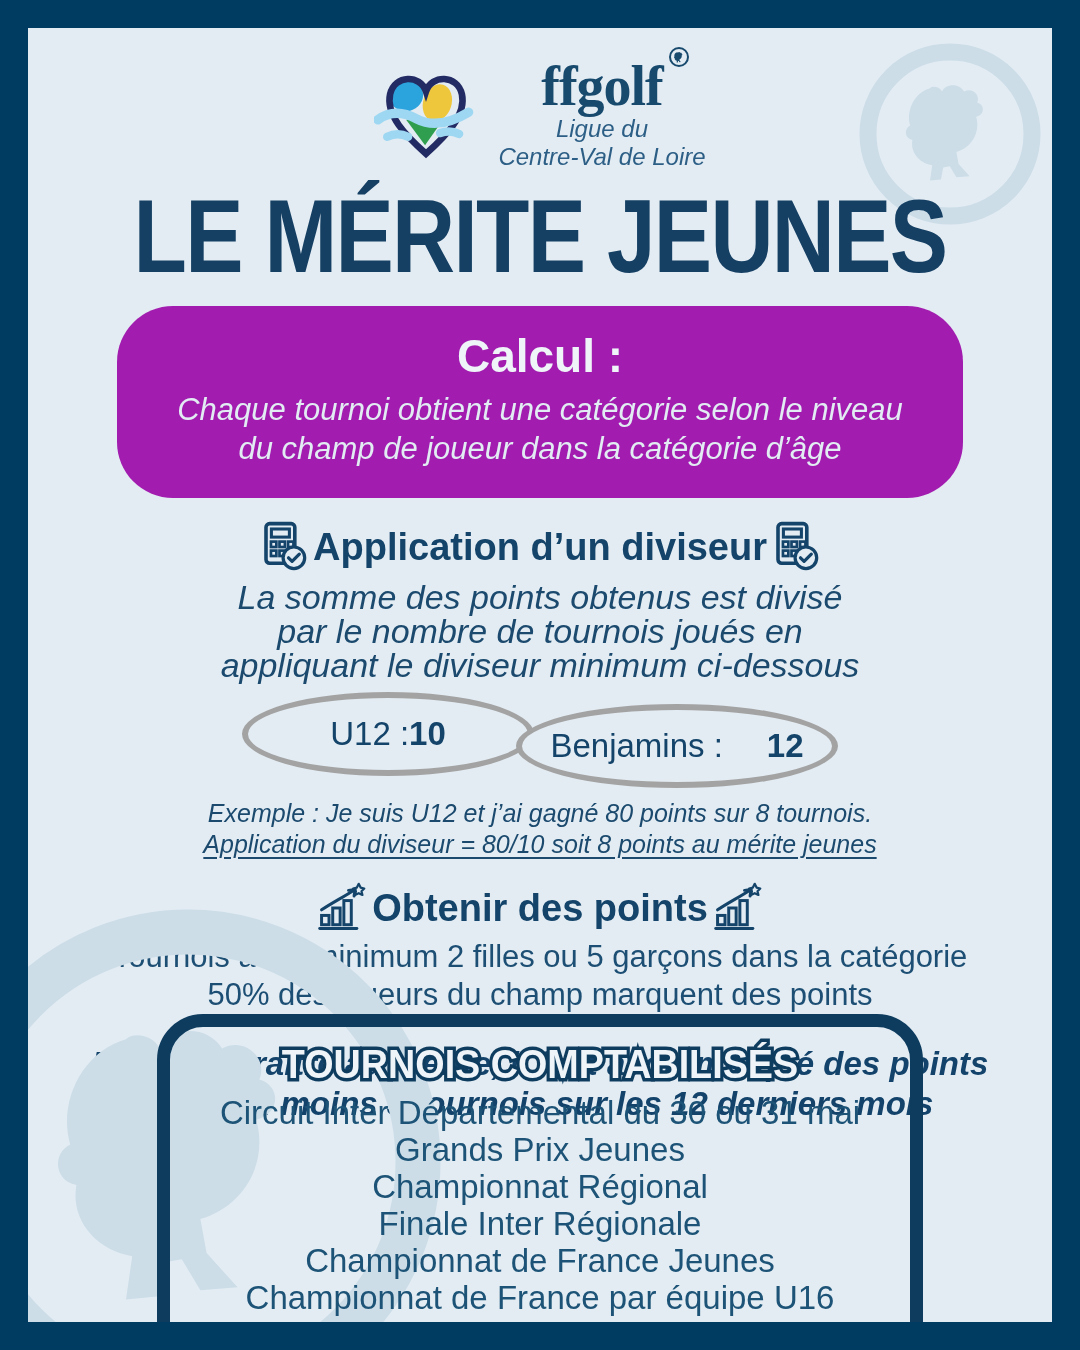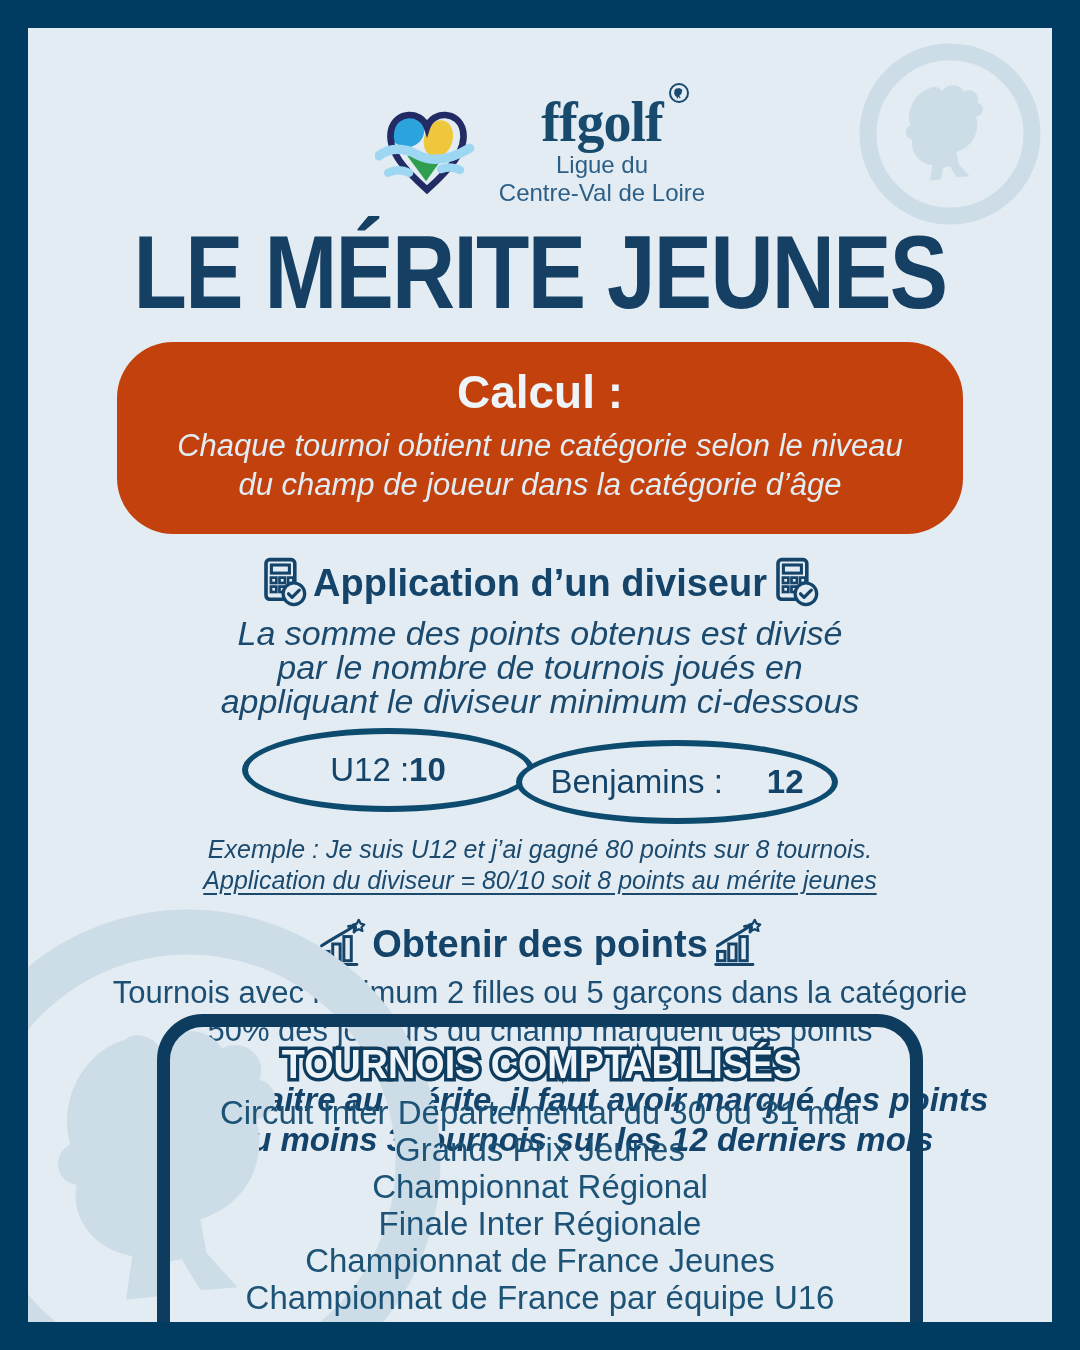--- a/index.html
+++ b/index.html
@@ -18,48 +18,48 @@
     overflow:hidden;
     text-align:center;
     color:#17486b;
   }
   .watermark{position:absolute;pointer-events:none;}
   .wm-top-right{top:2px;right:0px;}
   .wm-bottom-left{left:-120px;bottom:-120px;}
 
   .logo-row{
     display:flex;align-items:center;justify-content:center;
-    gap:20px;margin:0 auto;padding-top:68px;position:relative;
+    gap:20px;margin:0 auto;padding-top:32px;position:relative;
   }
   .logo-text{ text-align:center; }
   .logo-brand{
     font-family:"Liberation Serif", serif;
     font-weight:bold;font-size:56px;line-height:50px;
     color:#184a6e;letter-spacing:-1px;position:relative;display:inline-block;
   }
   .logo-reg{
     position:absolute;top:-14px;right:-26px;
     width:20px;height:20px;border:2px solid #184a6e;border-radius:50%;
     display:flex;align-items:center;justify-content:center;
   }
   .logo-sub{
-    font-size:24px;line-height:28px;color:#2d5f86;margin-top:4px;
+    font-style:italic;font-size:24px;line-height:28px;color:#2d5f86;margin-top:4px;
   }
 
   .main-title{
     margin:14px 0 0 0;
     font-size:104px;line-height:100px;font-weight:bold;
     color:#153f63;white-space:nowrap;
     transform:scaleX(0.84);transform-origin:center;
     letter-spacing:-2px;
   }
 
   .calcul-box{
     width:846px;margin:20px auto 4px auto;
-    background:#c2410c;border-radius:56px;
+    background:#a21caf;border-radius:56px;
     padding:24px 40px 30px 40px;color:#eef4f8;
   }
   .calcul-heading{font-size:46px;font-weight:bold;line-height:52px;}
   .calcul-line1{margin-top:10px;font-size:40px;line-height:46px;font-weight:400;color:#e8f0f6;}
   .calcul-note{font-style:italic;font-size:25px;color:#dbe7f0;}
   .calcul-line2{
     margin:8px auto 0 auto;max-width:790px;
     font-style:italic;font-size:31px;line-height:39px;color:#e2ecf3;
   }
 
@@ -70,21 +70,21 @@
   .section-sub{
     margin:6px auto 0 auto;max-width:660px;
     font-style:italic;font-size:34px;line-height:34px;color:#1b4a6e;
   }
 
   .ellipse-row{
     display:flex;justify-content:center;align-items:flex-start;
     margin-top:10px;height:100px;
   }
   .ellipse{
-    height:84px;border:6px solid #0c4a6e;border-radius:50%;
+    height:84px;border:6px solid #a3a3a3;border-radius:50%;
     background:#e3ecf3;display:flex;align-items:center;justify-content:center;
     font-size:33px;color:#14446a;white-space:nowrap;padding:0 30px;
   }
   .ellipse .val{font-weight:bold;}
   .e1{width:292px;z-index:1;}
   .e2{width:322px;z-index:2;margin-left:-18px;margin-top:12px;gap:44px;}
   .e3{width:332px;z-index:3;margin-left:-18px;}
 
   .example{
     margin-top:6px;font-style:italic;font-size:25px;line-height:31px;color:#1b4a6e;

